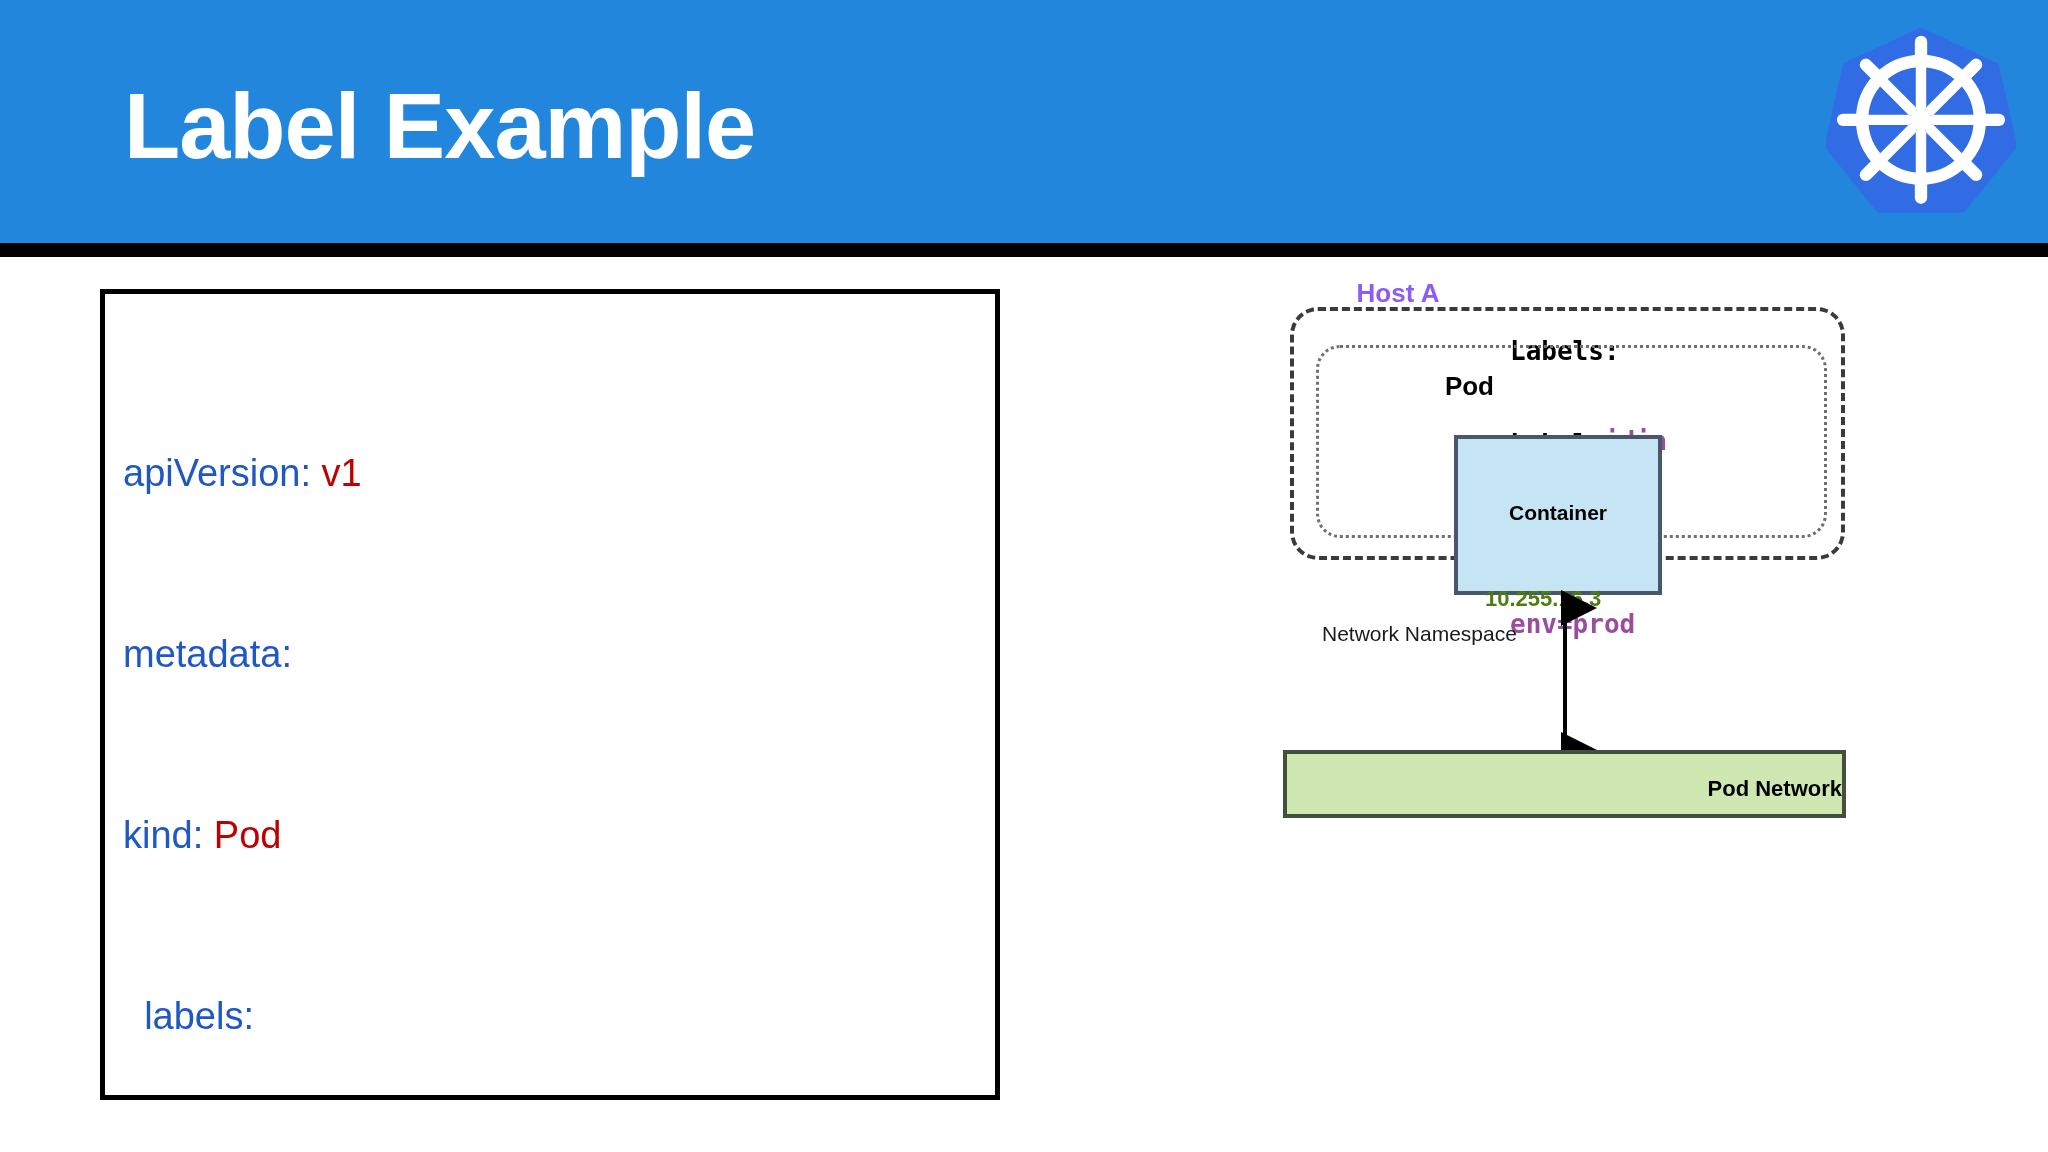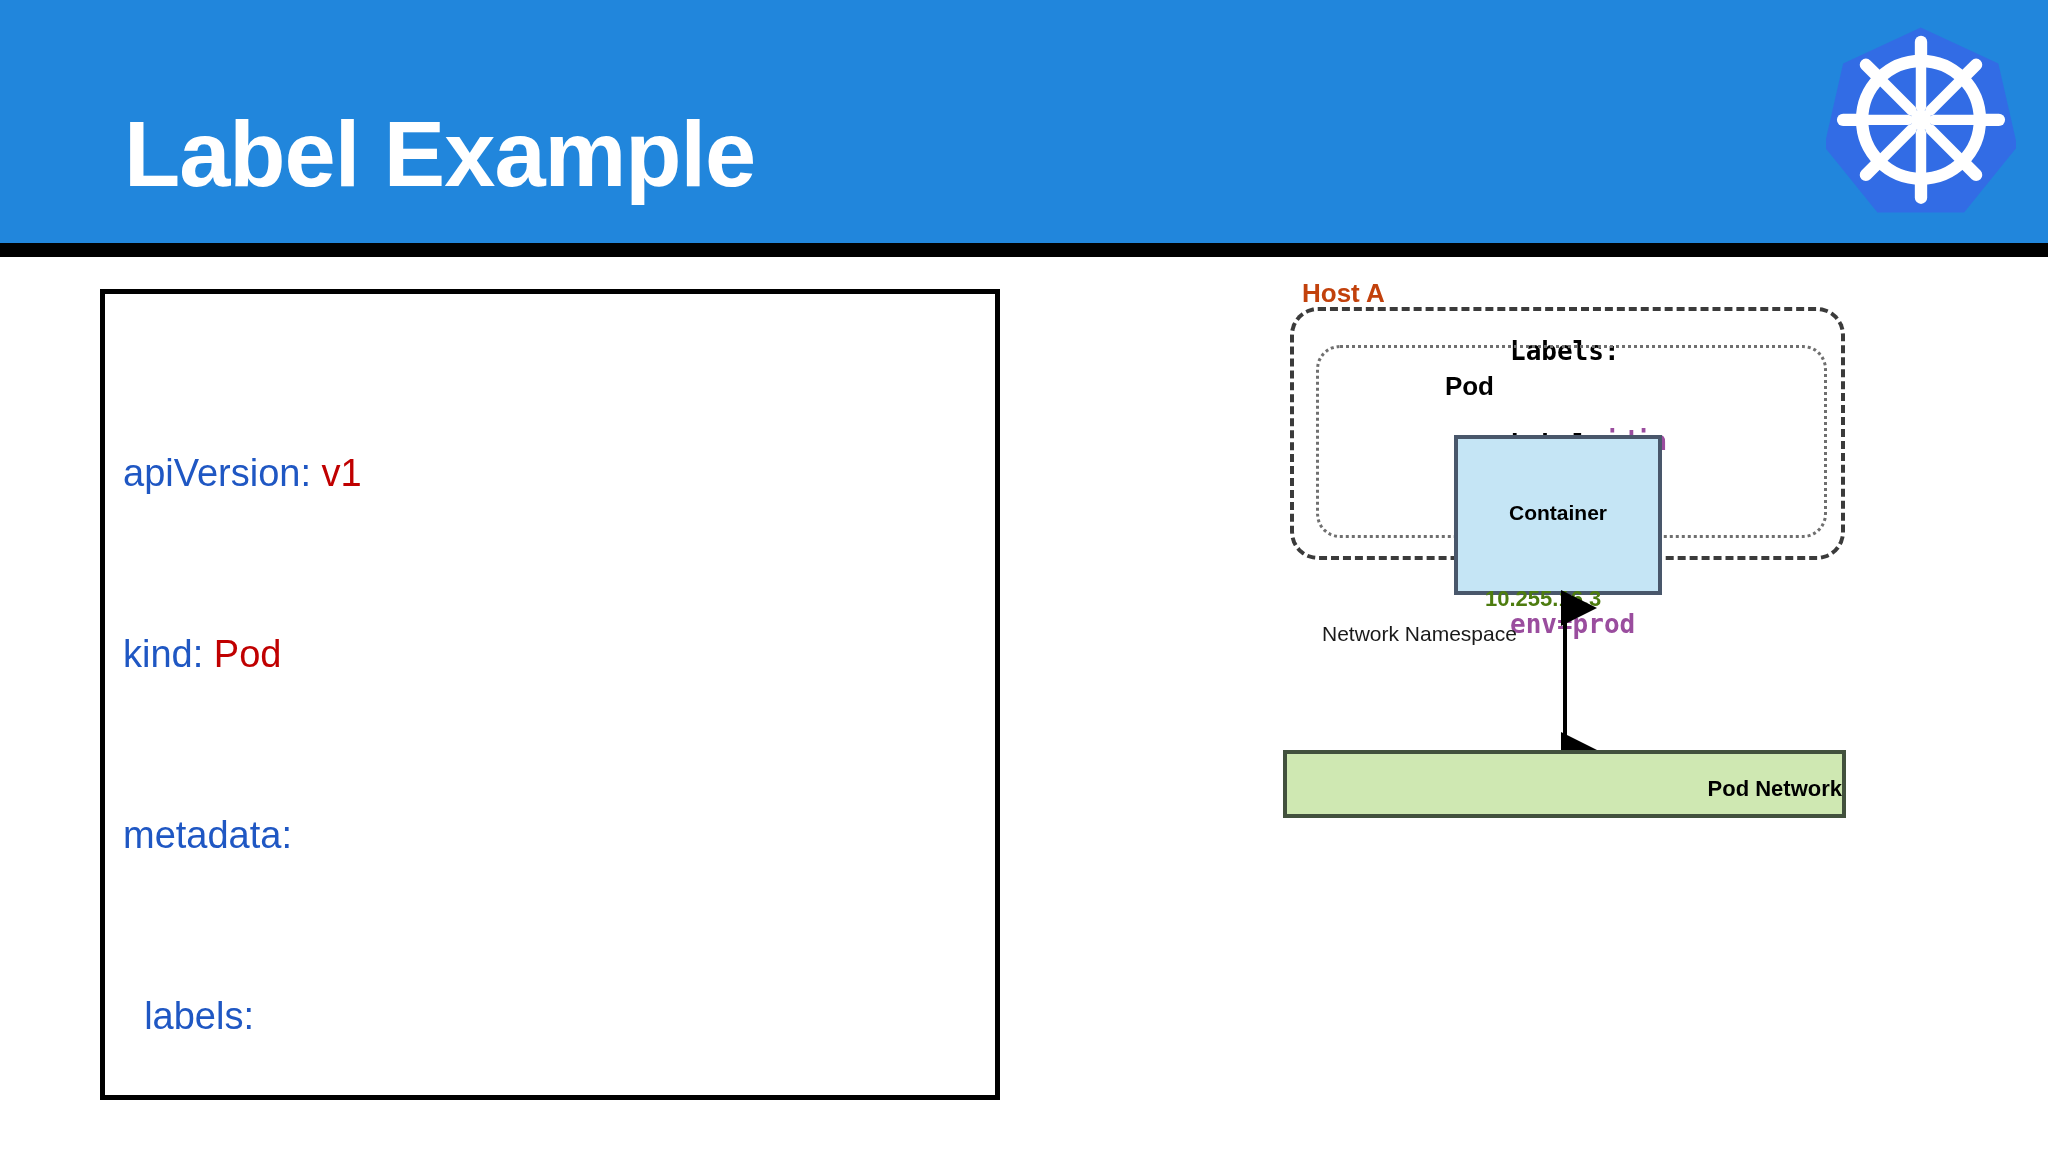--- a/index.html
+++ b/index.html
@@ -26,21 +26,21 @@
   .header-rule {
     position: absolute;
     left: 0; top: 243px;
     width: 2048px;
     height: 14px;
     background: #000000;
   }
   .slide-title {
     position: absolute;
     left: 124px;
-    top: 108px;
+    top: 80px;
     font-family: "Liberation Sans", sans-serif;
     font-size: 92px;
     font-weight: bold;
     color: #ffffff;
     letter-spacing: -1px;
     line-height: 1;
     white-space: nowrap;
     text-align: center;
   }
   .k8s-logo {
@@ -121,25 +121,25 @@
     font-family: "Liberation Sans", sans-serif;
     font-size: 21px;
     font-weight: bold;
     color: #000000;
   }
   .host-name {
     position: absolute;
     left: 0;
     top: 0;
     width: 192px;
-    text-align: left;
+    text-align: center;
     font-family: "Liberation Sans", sans-serif;
     font-size: 26px;
     font-weight: bold;
-    color: #c2410c;
+    color: #8b5cf6;
   }
   .pod-name {
     position: absolute;
     left: 0;
     top: 0;
     width: 192px;
     text-align: right;
     font-family: "Liberation Sans", sans-serif;
     font-size: 26px;
     font-weight: bold;
@@ -253,22 +253,22 @@
         <line x1="-62" y1="0" x2="-82" y2="0"></line>
         <line x1="-43.8" y1="-43.8" x2="-58" y2="-58"></line>
       </g>
     </g>
   </svg>
 </div>
 
 <div class="code-box">
   <div class="code-lines">
     <span class="ln"><span class="yk">apiVersion:</span> <span class="yv">v1</span></span>
+    <span class="ln"><span class="yk">metadata:</span></span>
     <span class="ln"><span class="yk">kind:</span> <span class="yv">Pod</span></span>
-    <span class="ln"><span class="yk">metadata:</span></span>
     <span class="ln">  <span class="yk">labels:</span></span>
     
     
     
     
     
     
     
     
   </div>

